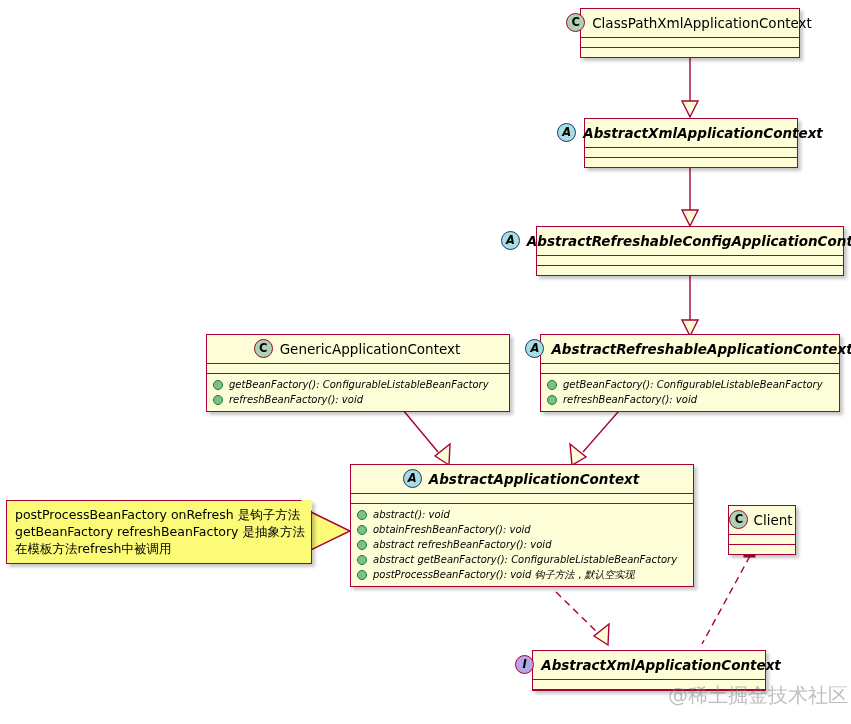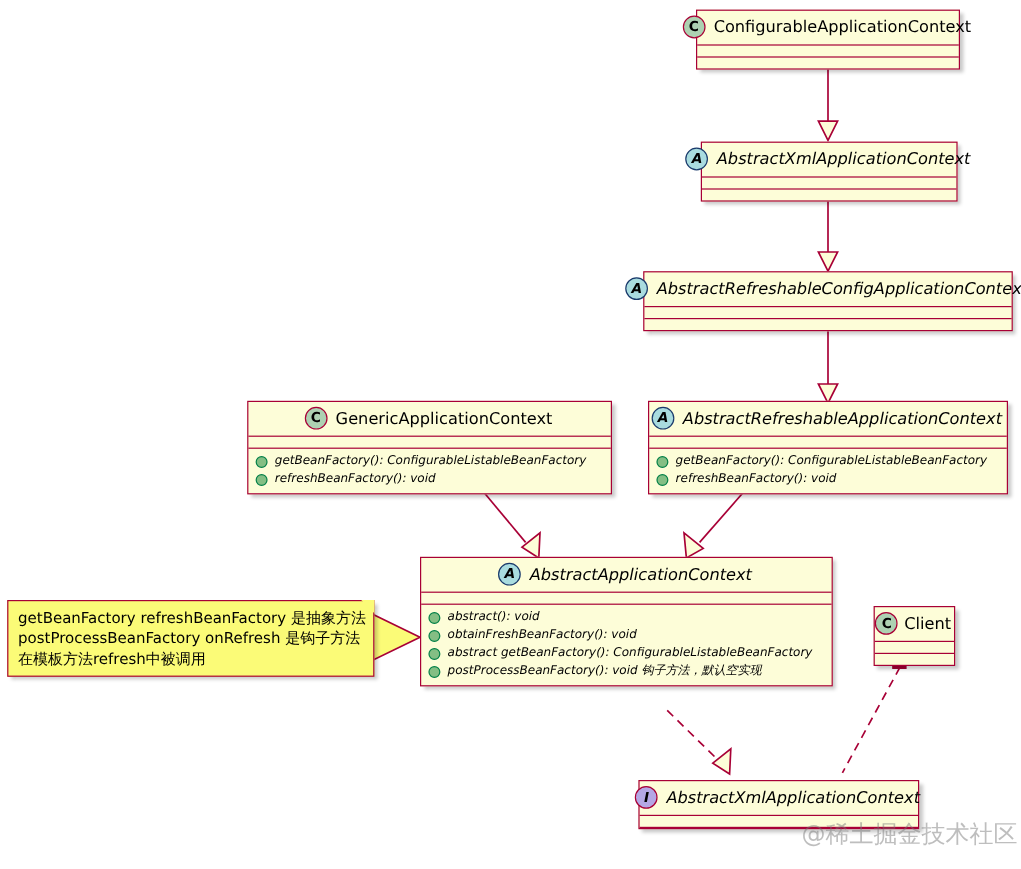--- a/index.html
+++ b/index.html
@@ -48,21 +48,21 @@
     gap: 7px;
     border-bottom: 1.5px solid #a80036;
     min-height: 26px;
   }
   .uml-title {
     font-size: 13.5px;
     color: #000000;
     white-space: nowrap;
     letter-spacing: 0px;
   }
-  .uml-title.italic { font-style: italic; font-weight: 400; }
+  .uml-title.italic { font-style: italic; font-weight: 700; }
 
   
   .badge {
     width: 17px;
     height: 17px;
     border-radius: 50%;
     display: inline-flex;
     align-items: center;
     justify-content: center;
     font-size: 11.5px;
@@ -192,21 +192,21 @@
     </g>
 
     <g>
       <polygon points="311,512 350,531 311,550" fill="#FBFB77" stroke="#A80036" stroke-width="1.4"></polygon>
     </g>
   </svg>
 
   <div class="uml-class" style="left:580px; top:8px; width:220px;">
     <div class="uml-header">
       <span class="badge badge-C">C</span>
-      <span class="uml-title">ConfigurableApplicationContext</span>
+      <span class="uml-title">ClassPathXmlApplicationContext</span>
     </div>
     <div class="uml-compartment-empty"></div>
     <div class="uml-compartment-empty last"></div>
   </div>
 
   <div class="uml-class" style="left:584px; top:118px; width:214px;">
     <div class="uml-header">
       <span class="badge badge-A">A</span>
       <span class="uml-title italic">AbstractXmlApplicationContext</span>
     </div>
@@ -266,20 +266,24 @@
     </div>
     <div class="uml-compartment-empty"></div>
     <div class="uml-members">
       <div class="uml-member">
         <span class="dot-public"></span>
         <span>abstract(): void</span>
       </div>
       <div class="uml-member">
         <span class="dot-public"></span>
         <span>obtainFreshBeanFactory(): void</span>
+      </div>
+      <div class="uml-member">
+        <span class="dot-public"></span>
+        <span>abstract refreshBeanFactory(): void</span>
       </div>
       <div class="uml-member">
         <span class="dot-public"></span>
         <span>abstract getBeanFactory(): ConfigurableListableBeanFactory</span>
       </div>
       <div class="uml-member">
         <span class="dot-public"></span>
         <span>postProcessBeanFactory(): void 钩子方法，默认空实现</span>
       </div>
     </div>
@@ -297,20 +301,20 @@
   <div class="uml-class" style="left:532px; top:650px; width:234px;">
     <div class="uml-header">
       <span class="badge badge-I">I</span>
       <span class="uml-title italic">AbstractXmlApplicationContext</span>
     </div>
     <div class="uml-compartment-empty"></div>
   </div>
 
   <div class="uml-note" style="left:6px; top:500px; width:306px;">
     <div class="note-fold"></div>
+    <div class="note-line">postProcessBeanFactory onRefresh 是钩子方法</div>
     <div class="note-line">getBeanFactory refreshBeanFactory 是抽象方法</div>
-    <div class="note-line">postProcessBeanFactory onRefresh 是钩子方法</div>
     <div class="note-line">在模板方法refresh中被调用</div>
   </div>
 
   <div id="watermark" style="left:668px; top:682px;">@稀土掘金技术社区</div>
 
 </div>
 
 </body></html>

